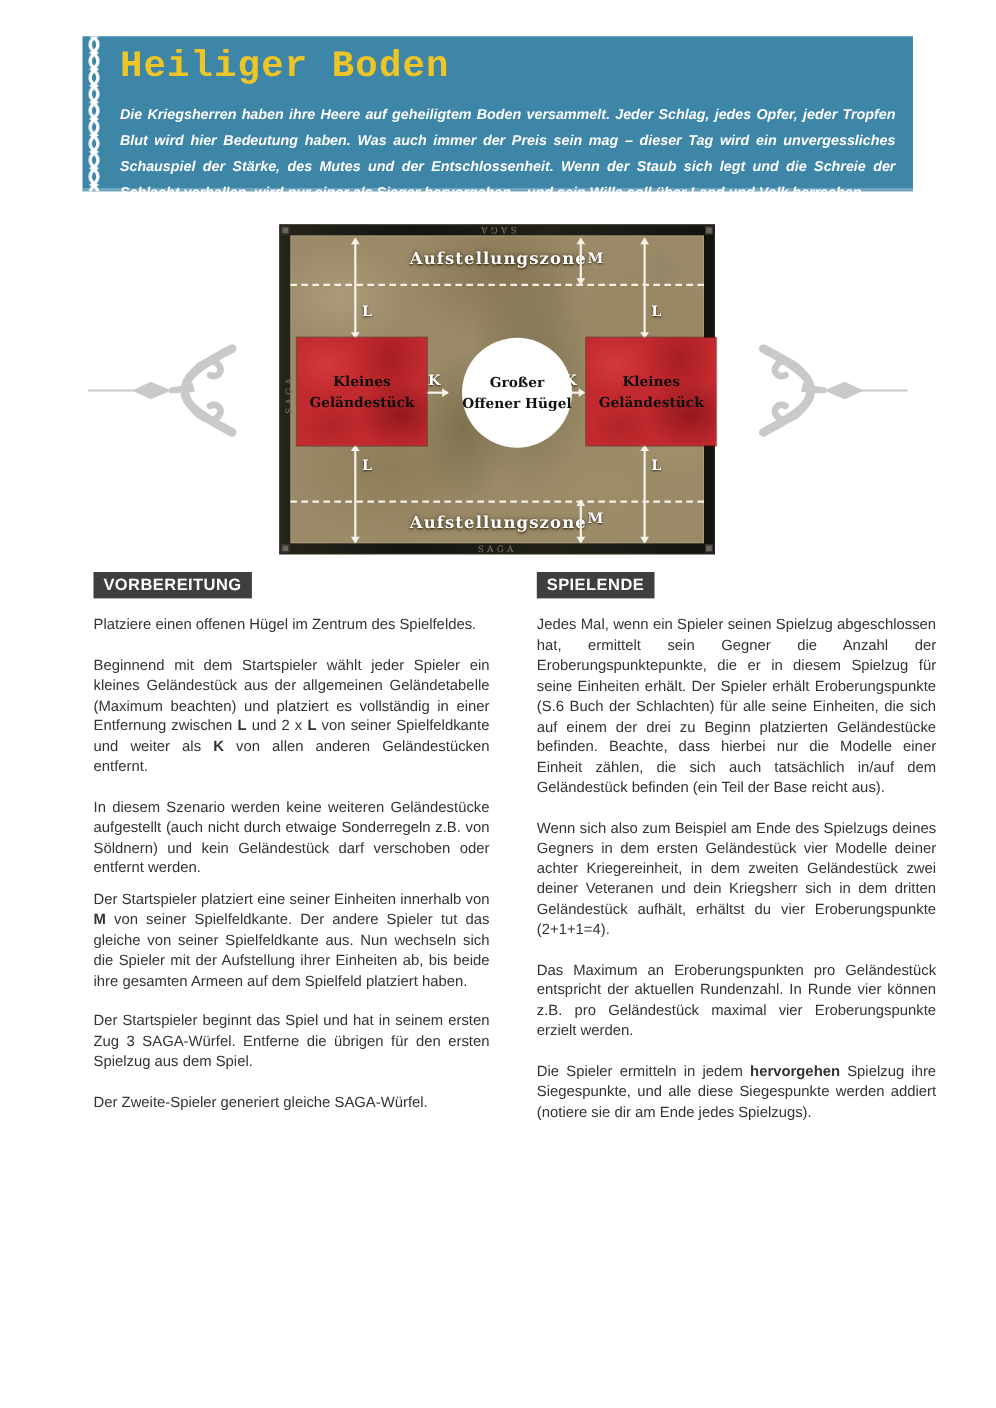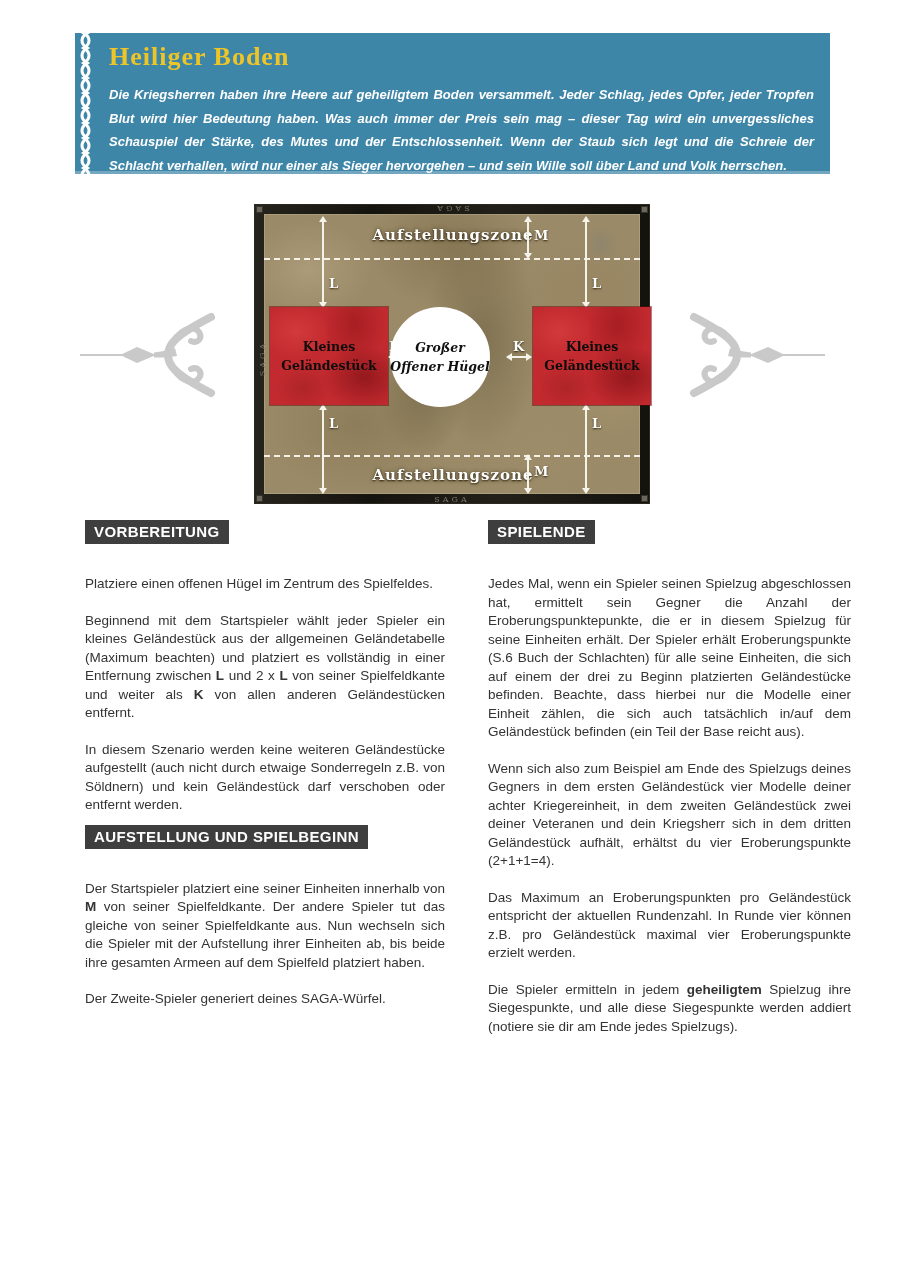--- a/index.html
+++ b/index.html
@@ -9,22 +9,22 @@
   .page { position:absolute; inset:0; background:#ffffff; }
 
   
   .banner { position:absolute; left:75px; top:33px; width:755px; height:141px;
             background:#3e86a8; }
   .banner::after { content:""; position:absolute; left:0; right:0; bottom:0; height:3px;
             background:rgba(255,255,255,.28); }
   .braid { position:absolute; left:0; top:0; width:21px; height:141px; }
   .banner-content { position:absolute; left:21px; top:0; right:0; bottom:0;
             padding:6px 16px 0 13px; }
-  h1.title { font-family:Liberation Serif, serif; font-weight:bold; color:#eec526;
-            font-size:26px; line-height:1.15; letter-spacing:1px; margin:3px 0 11px; }
+  h1.title { font-family:Liberation Mono, monospace; font-weight:bold; color:#eec526;
+            font-size:34px; line-height:1.15; letter-spacing:1px; margin:3px 0 11px; }
   .intro { color:#ffffff; font-size:13px; line-height:1.82; font-weight:bold;
             font-style:italic; text-align:justify; }
 
   
   .map { position:absolute; left:254px; top:204px; width:396px; height:300px;
          background:#15140f;
          background-image:linear-gradient(90deg, rgba(62,60,48,.4), rgba(10,10,8,.05) 30%,
             rgba(62,60,48,.3) 62%, rgba(14,14,10,.25));
          box-shadow: inset 0 0 0 1px #2c2a20; }
   .map-inner { position:absolute; left:10px; top:10px; right:10px; bottom:10px;
@@ -59,23 +59,23 @@
          background-color:#c22a2f;
          background-image:
            radial-gradient(50px 40px at 22% 25%, rgba(235,80,80,.4), rgba(235,80,80,0) 70%),
            radial-gradient(60px 45px at 80% 72%, rgba(110,10,14,.55), rgba(110,10,14,0) 70%),
            radial-gradient(45px 60px at 72% 18%, rgba(140,18,22,.5), rgba(140,18,22,0) 70%),
            radial-gradient(40px 30px at 28% 82%, rgba(150,30,30,.45), rgba(150,30,30,0) 70%);
          box-shadow:0 0 0 1px rgba(90,10,12,.5);
          display:flex; align-items:center; justify-content:center; }
   .terrain .t-label { color:#0e0d0c; font-size:12.5px; line-height:1.55;
          text-align:center; padding:0 4px; }
-  .hill { position:absolute; left:136px; top:103px; width:100px; height:100px;
+  .hill { position:absolute; left:166px; top:103px; width:100px; height:100px;
          border-radius:50%; background:#ffffff;
-         display:flex; align-items:center; justify-content:flex-end;font-style:italic; }
+         display:flex; align-items:center; justify-content:flex-end; }
   .hill .t-label { color:#111; font-size:12.5px; line-height:1.55; text-align:center; }
   .watermark { position:absolute; left:322px; top:13px; width:50px; height:54px;
          background:radial-gradient(24px 27px at 50% 50%, rgba(125,125,120,.35), rgba(125,125,120,0) 72%); }
 
   
   .arv { position:absolute; width:2px; background:#f5f2ea; }
   .arv::before { content:""; position:absolute; top:-1px; left:-3px;
         border-left:4px solid transparent; border-right:4px solid transparent;
         border-bottom:6px solid #f5f2ea; }
   .arv::after { content:""; position:absolute; bottom:-1px; left:-3px;
@@ -92,21 +92,21 @@
   
   .ornament { position:absolute; top:312px; width:140px; height:86px; }
   .ornament.left-side { left:78px; }
   .ornament.right-side { left:687px; transform:scaleX(-1); }
 
   
   .columns { position:absolute; left:85px; top:520px; width:766px;
         display:grid; grid-template-columns:360px 363px; column-gap:43px; }
   .shead { display:inline-block; background:#3f3e3e; color:#ffffff;
         font-size:15px; font-weight:bold; letter-spacing:.4px;
-        padding:3px 9px 4px; margin-bottom:31px; }
+        padding:3px 9px 4px; margin-bottom:15px; }
   p.body { font-size:13.5px; line-height:18.5px; color:#333333;
         text-align:justify; margin-bottom:18px; }
   p.body:last-child { margin-bottom:0; }
   .section + .section { margin-top:10px; }
 </style>
 </head>
 <body>
 
 <div class="page">
 
@@ -195,29 +195,29 @@
 
   <main class="columns">
     <div class="col">
       <section class="section">
         <h2 class="shead">VORBEREITUNG</h2>
         <p class="body">Platziere einen offenen Hügel im Zentrum des Spielfeldes.</p>
         <p class="body">Beginnend mit dem Startspieler wählt jeder Spieler ein kleines Geländestück aus der allgemeinen Geländetabelle (Maximum beachten) und platziert es vollständig in einer Entfernung zwischen <b>L</b> und 2 x <b>L</b> von seiner Spielfeldkante und weiter als <b>K</b> von allen anderen Geländestücken entfernt.</p>
         <p class="body">In diesem Szenario werden keine weiteren Geländestücke aufgestellt (auch nicht durch etwaige Sonderregeln z.B. von Söldnern) und kein Geländestück darf verschoben oder entfernt werden.</p>
       </section>
       <section class="section">
-        <h2 class="shead">AUFSTELLUNG UND SPIELBEGINN</h2>
         <p class="body">Der Startspieler platziert eine seiner Einheiten innerhalb von <b>M</b> von seiner Spielfeldkante. Der andere Spieler tut das gleiche von seiner Spielfeldkante aus. Nun wechseln sich die Spieler mit der Aufstellung ihrer Einheiten ab, bis beide ihre gesamten Armeen auf dem Spielfeld platziert haben.</p>
-        <p class="body">Der Zweite-Spieler generiert deines SAGA-Würfel.</p>
+        <p class="body">Der Startspieler beginnt das Spiel und hat in seinem ersten Zug 3 SAGA-Würfel. Entferne die übrigen für den ersten Spielzug aus dem Spiel.</p>
+        <p class="body">Der Zweite-Spieler generiert gleiche SAGA-Würfel.</p>
       </section>
     </div>
     <div class="col">
       <section class="section">
         <h2 class="shead">SPIELENDE</h2>
         <p class="body">Jedes Mal, wenn ein Spieler seinen Spielzug abgeschlossen hat, ermittelt sein Gegner die Anzahl der Eroberungspunktepunkte, die er in diesem Spielzug für seine Einheiten erhält. Der Spieler erhält Eroberungspunkte (S.6 Buch der Schlachten) für alle seine Einheiten, die sich auf einem der drei zu Beginn platzierten Geländestücke befinden. Beachte, dass hierbei nur die Modelle einer Einheit zählen, die sich auch tatsächlich in/auf dem Geländestück befinden (ein Teil der Base reicht aus).</p>
         <p class="body">Wenn sich also zum Beispiel am Ende des Spielzugs deines Gegners in dem ersten Geländestück vier Modelle deiner achter Kriegereinheit, in dem zweiten Geländestück zwei deiner Veteranen und dein Kriegsherr sich in dem dritten Geländestück aufhält, erhältst du vier Eroberungspunkte (2+1+1=4).</p>
         <p class="body">Das Maximum an Eroberungspunkten pro Geländestück entspricht der aktuellen Rundenzahl. In Runde vier können z.B. pro Geländestück maximal vier Eroberungspunkte erzielt werden.</p>
-        <p class="body">Die Spieler ermitteln in jedem <b>geheiligtem</b> Spielzug ihre Siegespunkte, und alle diese Siegespunkte werden addiert (notiere sie dir am Ende jedes Spielzugs).</p>
+        <p class="body">Die Spieler ermitteln in jedem <b>hervorgehen</b> Spielzug ihre Siegespunkte, und alle diese Siegespunkte werden addiert (notiere sie dir am Ende jedes Spielzugs).</p>
       </section>
     </div>
   </main>
 
 </div>
 
 </body></html>

